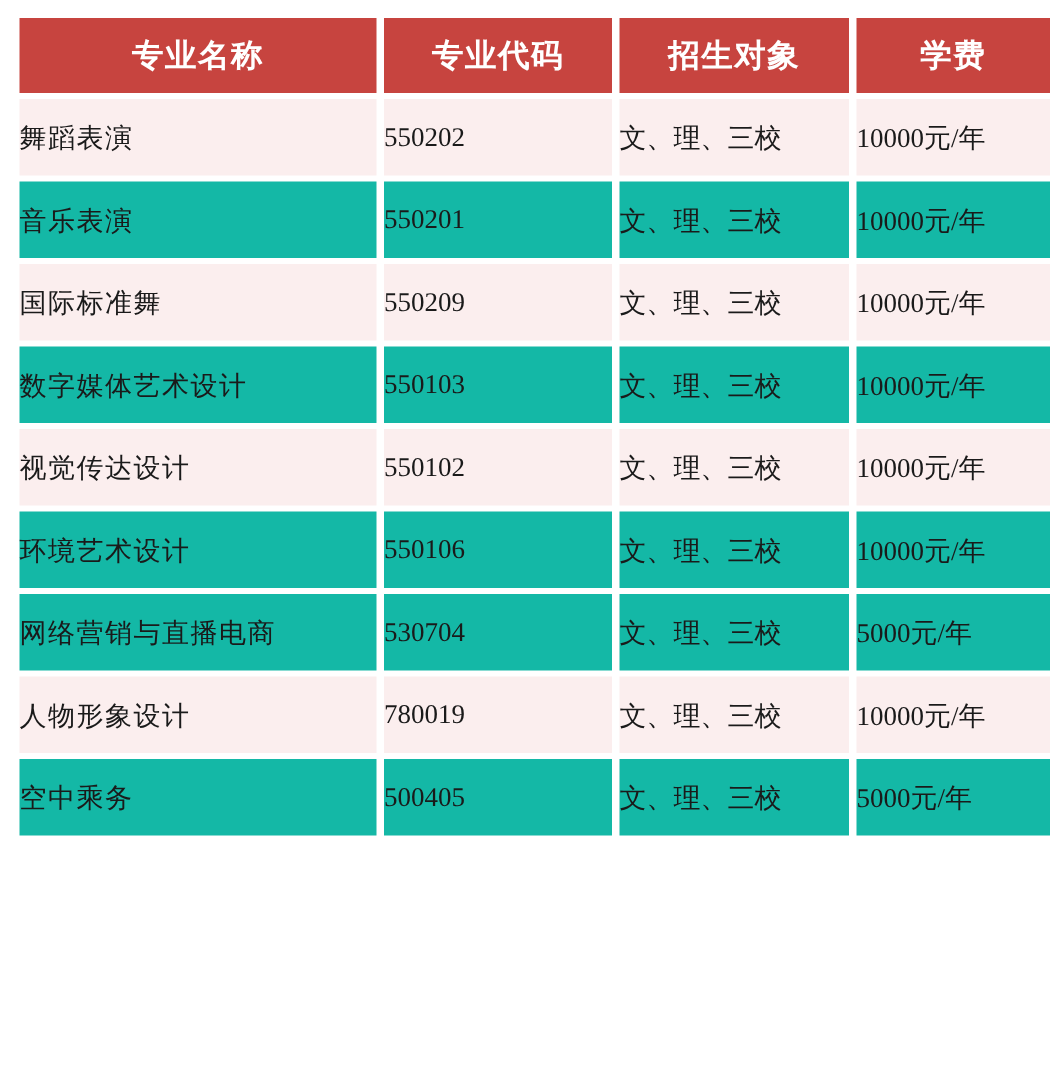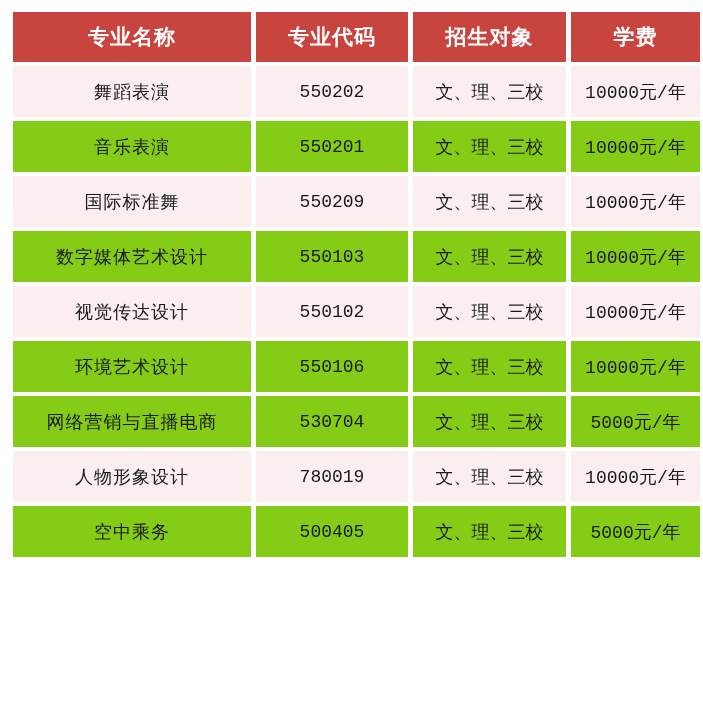--- a/index.html
+++ b/index.html
@@ -38,41 +38,41 @@
     font-weight: bold;
     letter-spacing: 1px;
     height: 50px;
     text-align: center;
     vertical-align: middle;
     padding: 0;
     border: none;
   }
   tbody td {
     height: 51px;
-    text-align: center;
+    text-align: left;
     vertical-align: middle;
     font-size: 18px;
     color: #1a1a1a;
     padding: 0;
     border: none;
     white-space: nowrap;
   }
   tbody tr.row-odd td {
     background: #fbeeee;
   }
   tbody tr.row-even td {
-    background: #84cc16;
+    background: #14b8a6;
     margin-top: 31px;
   }
   tbody td.cell-name {
     letter-spacing: 1px;
   }
   tbody td.cell-code,
   tbody td.cell-fee {
-    font-family: Liberation Mono, monospace;
+    font-family: Liberation Serif, serif;
   }
   tbody td.cell-target {
     letter-spacing: 0px;
   }
 </style>
 </head>
 <body>
 
 <div class="table-wrap">
   <table class="major-table">

